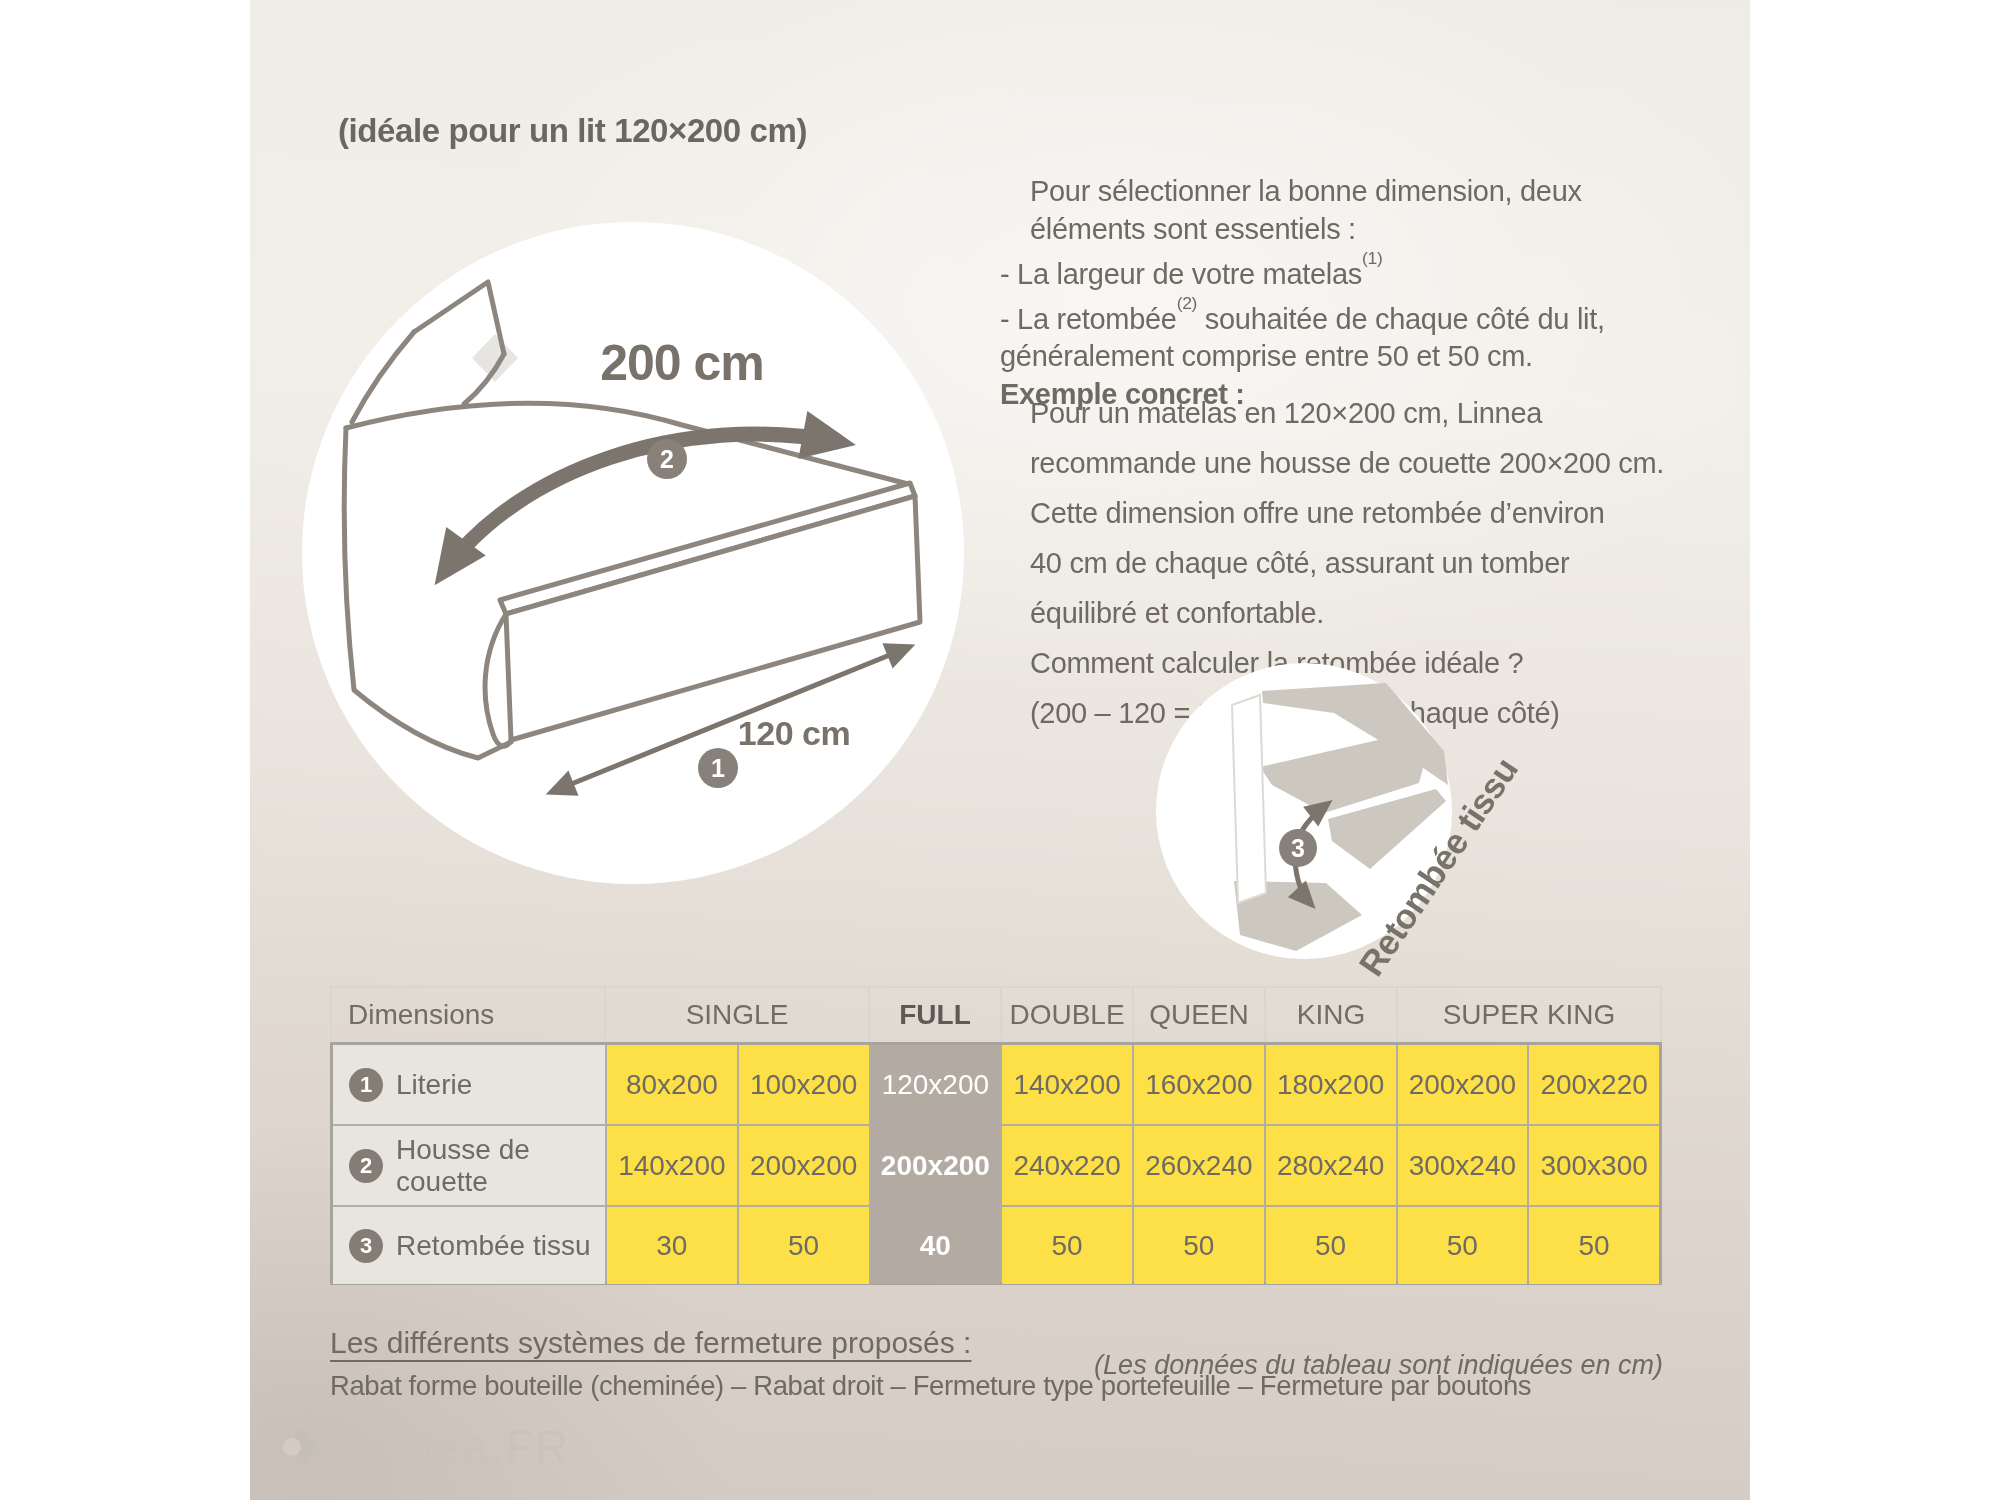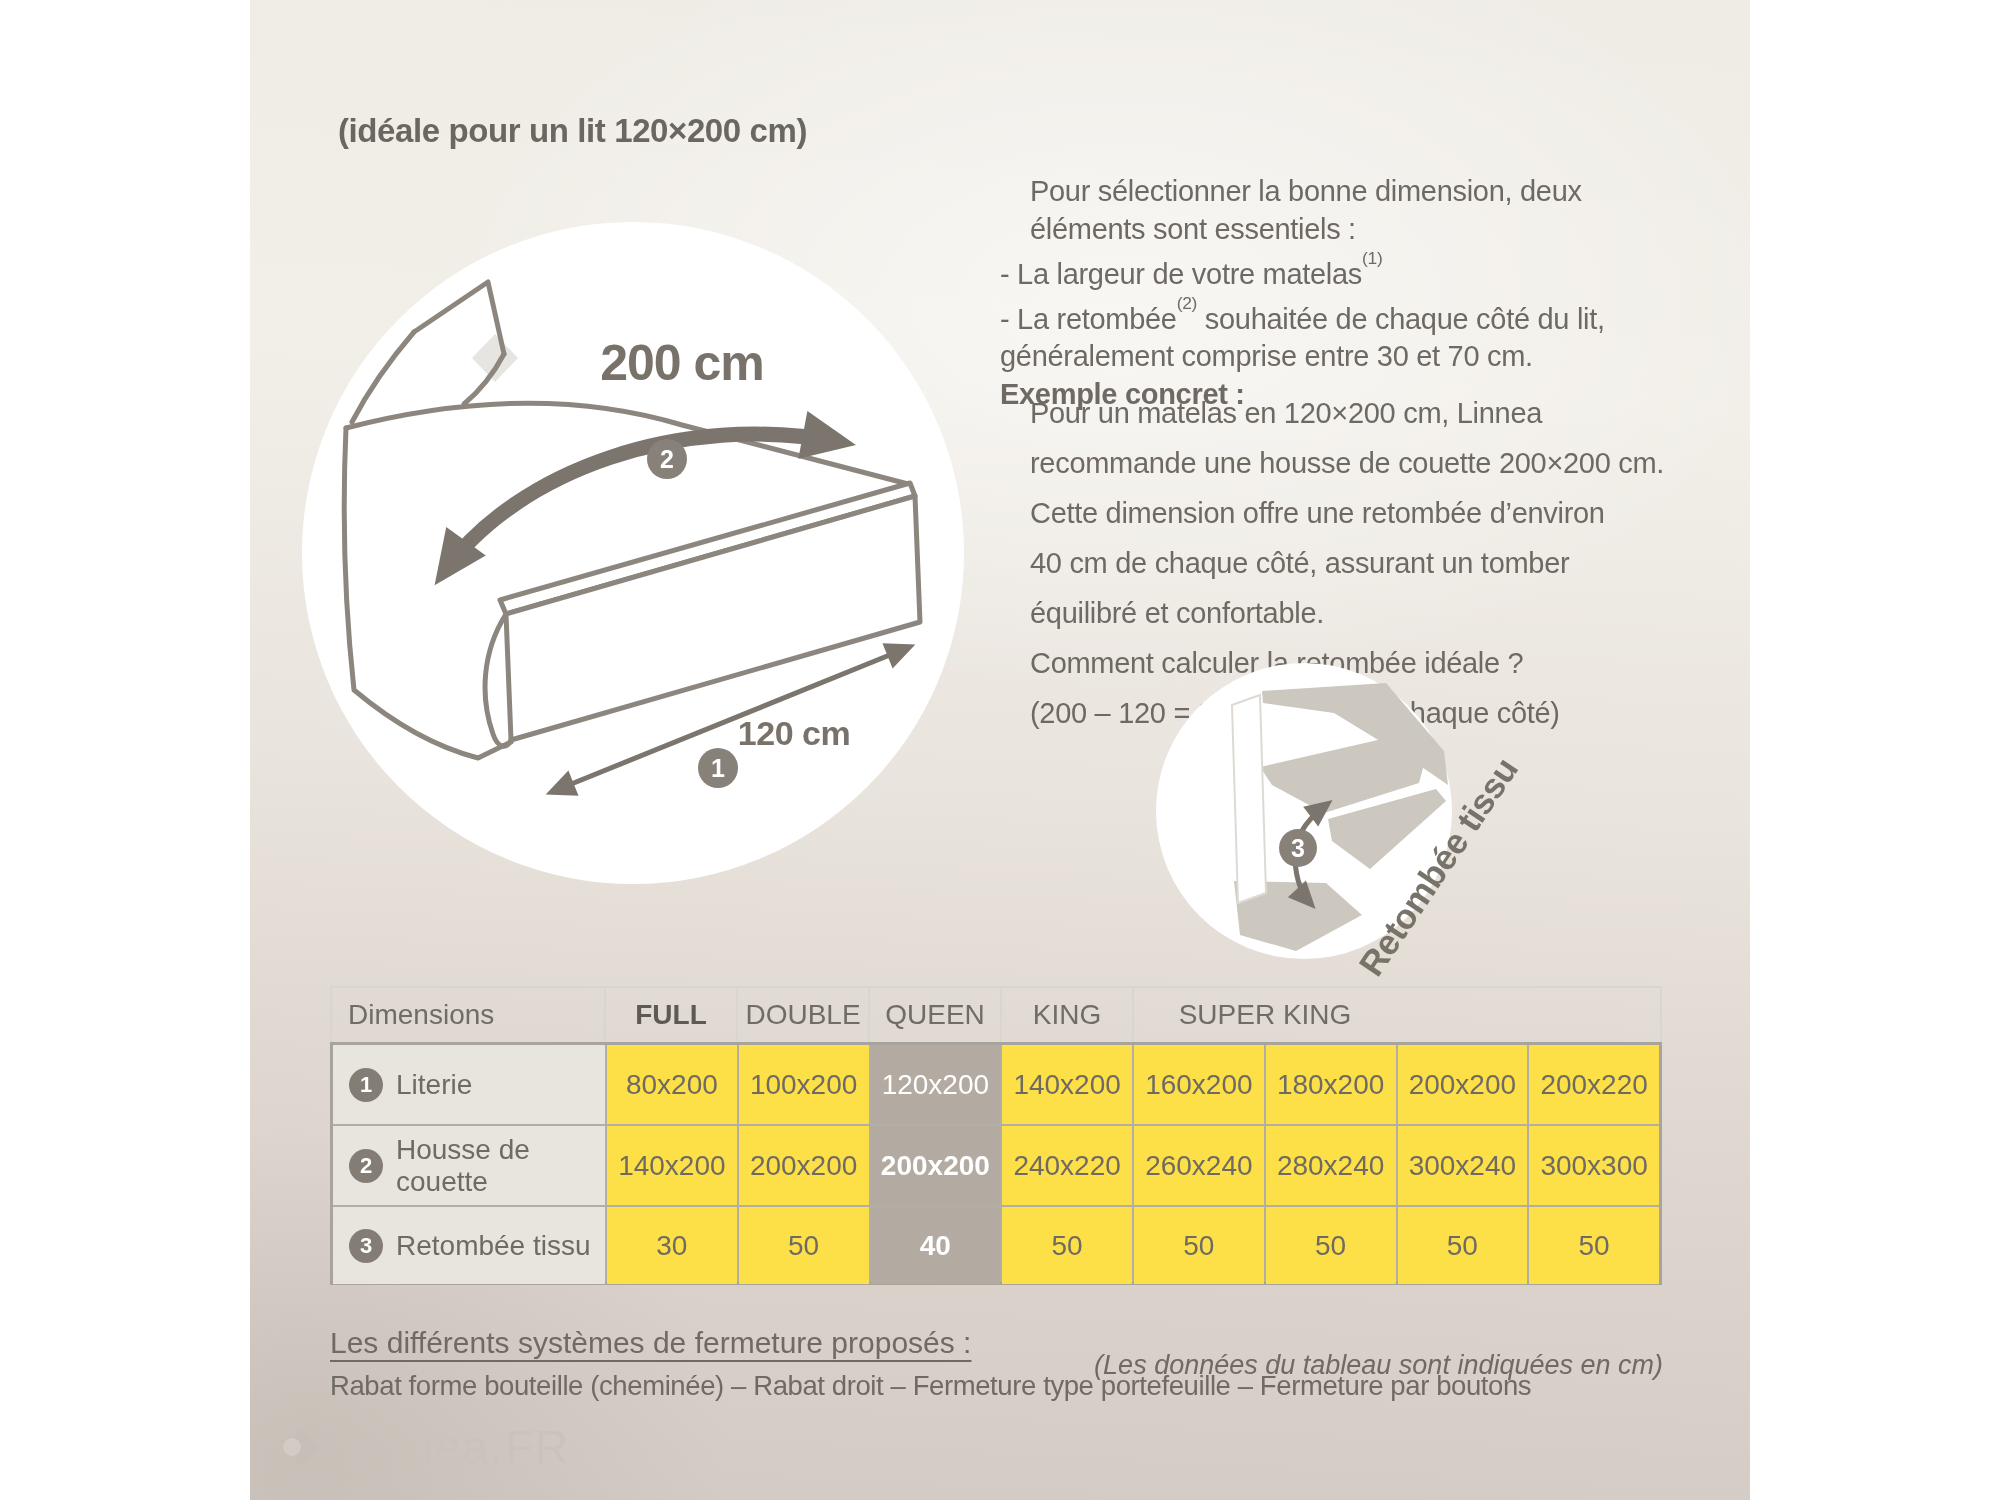--- a/index.html
+++ b/index.html
@@ -93,21 +93,21 @@
 
 <div class="canvas">
 
   <div class="abs subtitle">(idéale pour un lit 120×200 cm)</div>
 
   <div class="abs textcol intro">
     <div class="ml">Pour sélectionner la bonne dimension, deux
 éléments sont essentiels :</div>
     <div><span>- La largeur de votre matelas</span><sup class="fn">(1)</sup></div>
     <div><span>- La retombée</span><sup class="fn">(2)</sup><span> souhaitée de chaque côté du lit,</span></div>
-    <div>généralement comprise entre 30 et 70 cm.</div>
+    <div>généralement comprise entre 50 et 50 cm.</div>
   </div>
 
   <div class="abs textcol example-heading">Exemple concret :</div>
   <div class="abs textcol example-body ml">Pour un matelas en 120×200 cm, Linnea
 recommande une housse de couette 200×200 cm.
 Cette dimension offre une retombée d’environ
 40 cm de chaque côté, assurant un tomber
 équilibré et confortable.
 Comment calculer la retombée idéale ?
 (200 – 120 = 80  -&gt; 40 cm de chaque côté)</div>
@@ -177,20 +177,21 @@
       <polygon points="76,42 104,32 110,230 82,240" fill="#ffffff" stroke="#dedad3" stroke-width="2"></polygon>
 
       <path d="M 170 142 Q 136 168 139 198 Q 141 226 154 240" stroke="#7b756d" stroke-width="5" fill="none" marker-start="url(#ah2-s)" marker-end="url(#ah2-e)"></path>
     </svg>
     <div class="badge badge-d3">3</div>
   </div>
   <div class="abs drop-label">Retombée tissu</div>
 
   <div class="abs thead">
     <div class="th th-dim">Dimensions</div>
+    <div class="th span2 sep">SINGLE</div>
     <div class="th sep th-full">FULL</div>
     <div class="th sep">DOUBLE</div>
     <div class="th sep">QUEEN</div>
     <div class="th sep">KING</div>
     <div class="th span2 sep">SUPER KING</div>
   </div>
 
   <div class="abs tbody">
 
     <div class="td label">

